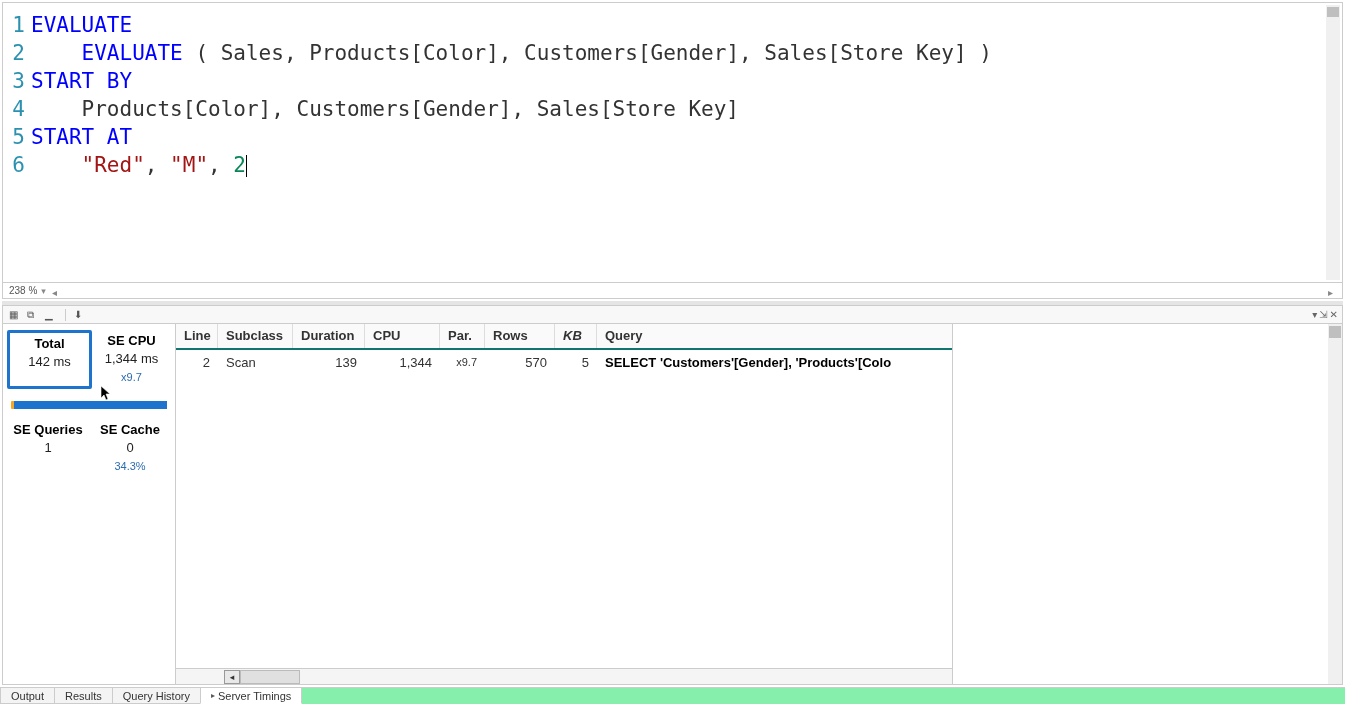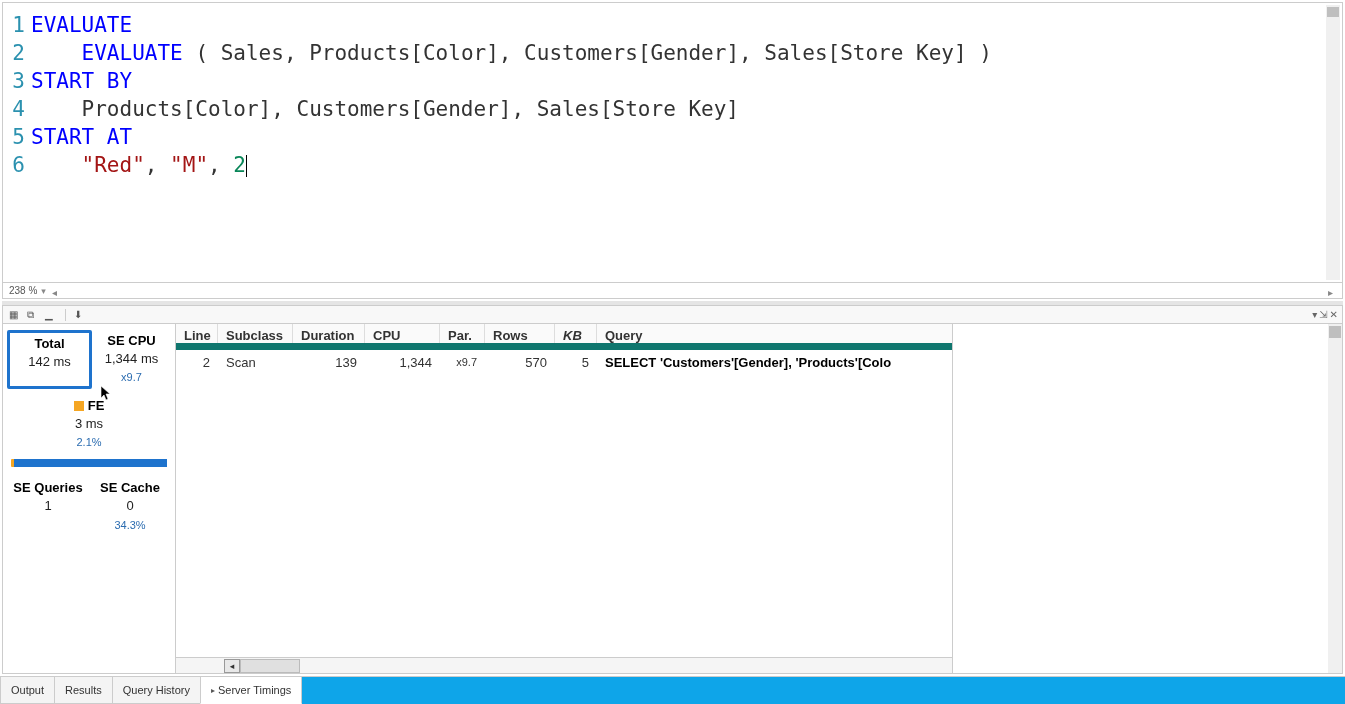--- a/index.html
+++ b/index.html
@@ -173,21 +173,21 @@
   display:flex;
   flex-direction:column;
   position:relative;
   overflow:hidden;
 }
 .grid-header {
   display:flex;
   height: 26px;
   font-size: 13px;
   font-weight: 600;
-  border-bottom: 7px solid #0f766e;
+  border-bottom: 2px solid #0f766e;
   background: #fafafa;
 }
 .gh {
   padding: 4px 8px;
   border-right:1px solid #ddd;
   overflow:hidden;
   white-space:nowrap;
 }
 .gh.line { width:42px; text-align:left; }
 .gh.sub { width:75px; }
@@ -243,25 +243,25 @@
   position:relative;
 }
 .right-col .vscroll {
   position:absolute; right:0; top:0; bottom:0; width:14px; background:#f0f0f0;
 }
 .right-col .vscroll .thumb {
   position:absolute; top:2px; left:1px; right:1px; height:12px; background:#bfbfbf;
 }
 
 .bottom-tabs {
-  height: 28px;
+  height: 17px;
   display:flex;
   font-size: 11px;
   border-top:1px solid #ccc;
-  background:#0ea5e9;
+  background:#86efac;
 }
 .btab {
   padding: 2px 10px;
   border:1px solid #ccc;
   border-top:none;
   background:#f4f4f4;
   color:#333;
   margin-right:-1px;
   display:flex;
   align-items:center;
@@ -340,25 +340,20 @@
         <div class="stat-cell">
           <b>SE CPU</b><br>
           <span class="val">1,344 ms</span><br>
           <span class="sub">x9.7</span>
         </div>
       </div>
       <svg class="cursor-ptr" viewBox="0 0 12 16">
         <path d="M0 0 L0 12 L3 9 L5 14 L7 13 L5 8 L9 8 Z" fill="#000" stroke="#fff" stroke-width="0.6"></path>
       </svg>
       <div class="stat-row">
-        <div class="stat-cell">
-          <span class="legend-sq fe-sq"></span><b>FE</b><br>
-          <span class="val">3 ms</span><br>
-          <span class="sub">2.1%</span>
-        </div>
       </div>
       <div class="progress">
         <div class="se-bar" id="se-bar" style="width: 97.9%;"></div>
       </div>
       <div class="stat-row">
         <div class="stat-cell">
           <b>SE Queries</b><br>
           <span class="val">1</span>
         </div>
         <div class="stat-cell">

